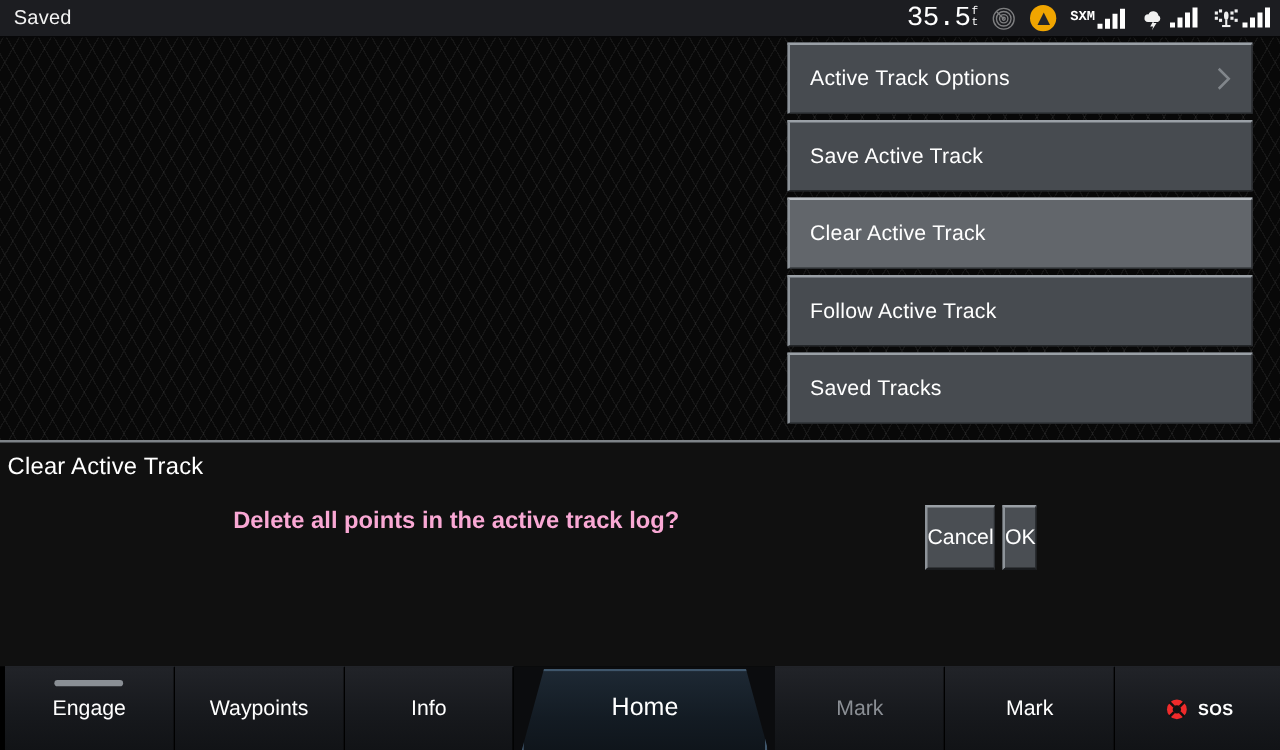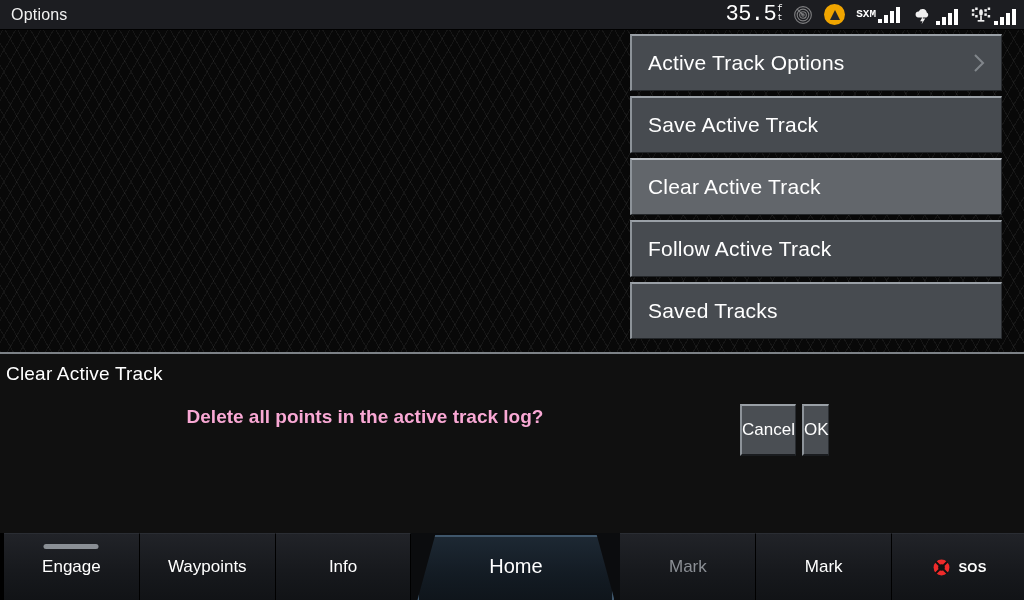--- a/index.html
+++ b/index.html
@@ -34,21 +34,21 @@
   }
   .radar-icon{ width:20px; height:20px; opacity:.55; }
   .compass-icon{
     width:21px; height:21px; border-radius:50%;
     background:#f0a500; display:flex; align-items:center; justify-content:center;
   }
   .compass-icon .needle{
     width:0;height:0;border-left:5px solid transparent;border-right:5px solid transparent;
     border-bottom:10px solid #24262b;
   }
-  .sig-group{ display:flex; align-items:flex-end; gap:1px; }
+  .sig-group{ display:flex; gap:1px; }
   .sig-label{ font-size:11px; font-weight:bold; color:#fff; margin-right:1px; align-self:flex-start; margin-top:2px;}
   .bars{ display:flex; align-items:flex-end; gap:2px; height:17px;}
   .bars i{ display:block; width:4px; background:#fff; }
   .bars i:nth-child(1){height:4px}
   .bars i:nth-child(2){height:8px}
   .bars i:nth-child(3){height:12px}
   .bars i:nth-child(4){height:16px}
   .wx-icon,.sat-icon{ width:24px; height:20px; }
 
   
@@ -63,21 +63,21 @@
   
   .menu-panel{
     position:absolute; right:22px; top:34px; width:372px;
     display:flex; flex-direction:column; gap:5px;
   }
   .menu-item{
     position:relative; height:57px; background:#474b50;
     border-top:2px solid #9aa0a6; border-left:2px solid #8d9399;
     border-right:1px solid #2a2d31; border-bottom:1px solid #232629;
     display:flex; align-items:center; padding:12px 16px;
-    font-size:21px; color:#ffffff; letter-spacing:.2px;
+    font-size:17px; color:#ffffff; letter-spacing:.2px;
   }
   .menu-item.highlight{ background:#62666b; border-top-color:#b9bec3; }
   .menu-label{ flex:1; }
   .chev{ width:12px; height:20px; opacity:.45; }
 
   
   .dialog{
     position:absolute; left:0; top:352px; width:1024px; height:181px;
     background:#101010; border-top:2px solid #7d8287;
   }
@@ -132,21 +132,21 @@
   .nav-tab.sos{ gap:7px; }
   .sos-icon{ width:19px; height:19px; }
   .sos-text{ font-size:13px; font-weight:bold; color:#fff; letter-spacing:.3px;}
 </style>
 </head>
 <body>
 
 <div id="app">
 
   <div class="statusbar">
-    <div class="status-title">Options</div>
+    <div class="status-title">Saved</div>
 
     <div class="status-right">
 
       <div class="depth">
         <span>35.5</span>
         <span class="unit">
           <span>f</span>
           <span>t</span>
         </span>
       </div>

